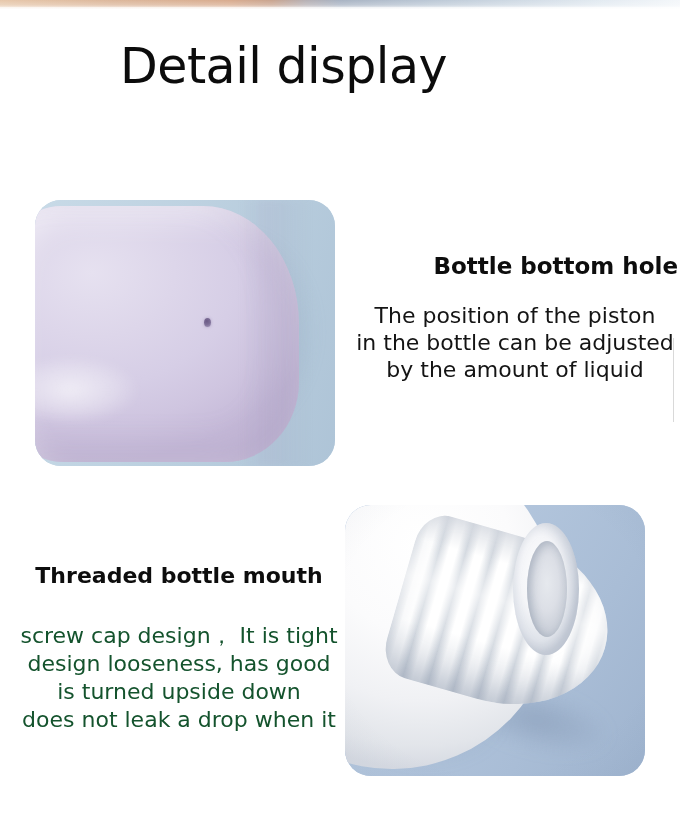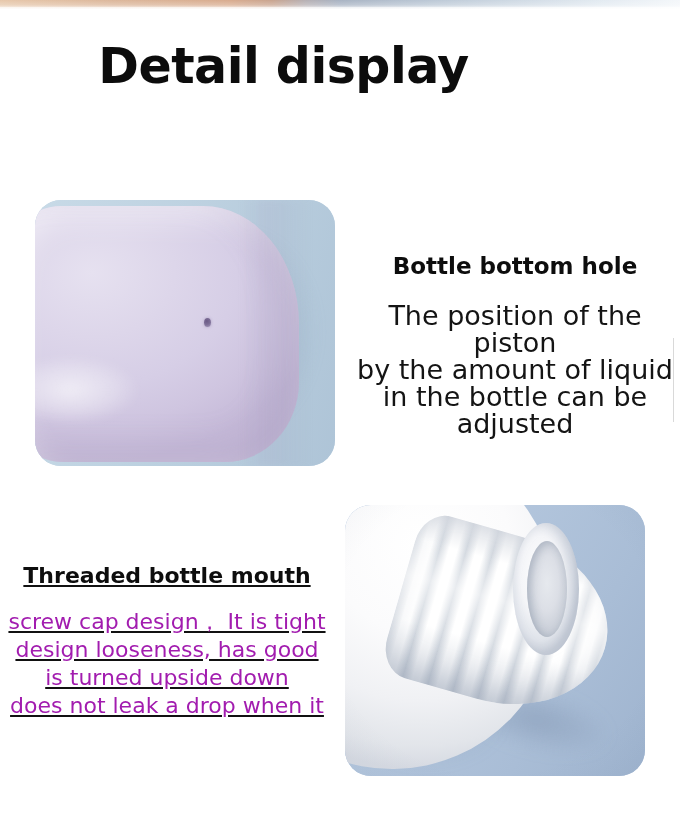--- a/index.html
+++ b/index.html
@@ -54,21 +54,21 @@
   }
 
   
   #page-title {
     position: absolute;
     left: 0; top: 38px;
     width: 567px;
     text-align: center;
     font-size: 49px;
     line-height: 58px;
-    font-weight: bold;
+    font-weight: normal;
     letter-spacing: -0.5px;
     color: #0c0c0c;
   }
 
   
   #photo-bottom-hole {
     position: absolute;
     left: 35px; top: 200px;
     width: 300px; height: 266px;
     border-radius: 26px;
@@ -146,54 +146,53 @@
       #6b5b86 0%, #7d6e97 48%, #a79bbd 100%);
     box-shadow: 0 0 3px rgba(120,105,150,0.45);
   }
 
   #section1-text {
     position: absolute;
     left: 352px; top: 252px;
     width: 326px;
   }
   .s1-heading {
-    text-align: center;
+    text-align: right;
     font-size: 23px;
     line-height: 28px;
     font-weight: bold;
     color: #0d0d0d;
   }
   .s1-body {
     margin-top: 22px;
     text-align: center;
-    font-size: 27px;
+    font-size: 22px;
     line-height: 27px;
     color: #141414;
   }
 
   
   #section2-text {
     position: absolute;
-    left: 6px; top: 562px;
+    left: 18px; top: 562px;
     width: 322px;
-    text-decoration: underline;
   }
   .s2-heading {
     text-align: center;
     font-size: 22px;
     line-height: 28px;
     font-weight: bold;
     color: #0d0d0d;
   }
   .s2-body {
-    margin-top: 18px;
+    margin-top: 32px;
     text-align: center;
     font-size: 22px;
     line-height: 28px;
-    color: #a21caf;
+    color: #14532d;
   }
 
   #photo-bottle-mouth {
     position: absolute;
     left: 345px; top: 505px;
     width: 300px; height: 271px;
     border-radius: 26px;
     overflow: hidden;
     background: #b0c4de;
   }
@@ -323,22 +322,22 @@
   <div class="ph1-bottle"></div>
   <div class="ph1-hilite"></div>
   <div class="ph1-edge"></div>
   <div class="ph1-hole"></div>
 </div>
 
 <div id="section1-text">
   <div class="s1-heading">Bottle bottom hole</div>
   <div class="s1-body">
     <div>The position of the piston</div>
+    <div>in the bottle can be adjusted</div>
     <div>by the amount of liquid</div>
-    <div>in the bottle can be adjusted</div>
   </div>
 </div>
 
 <div id="section2-text">
   <div class="s2-heading">Threaded bottle mouth</div>
   <div class="s2-body">
     <div>screw cap design， It is tight</div>
     <div>design looseness, has good</div>
     <div>is turned upside down</div>
     <div>does not leak a drop when it</div>

